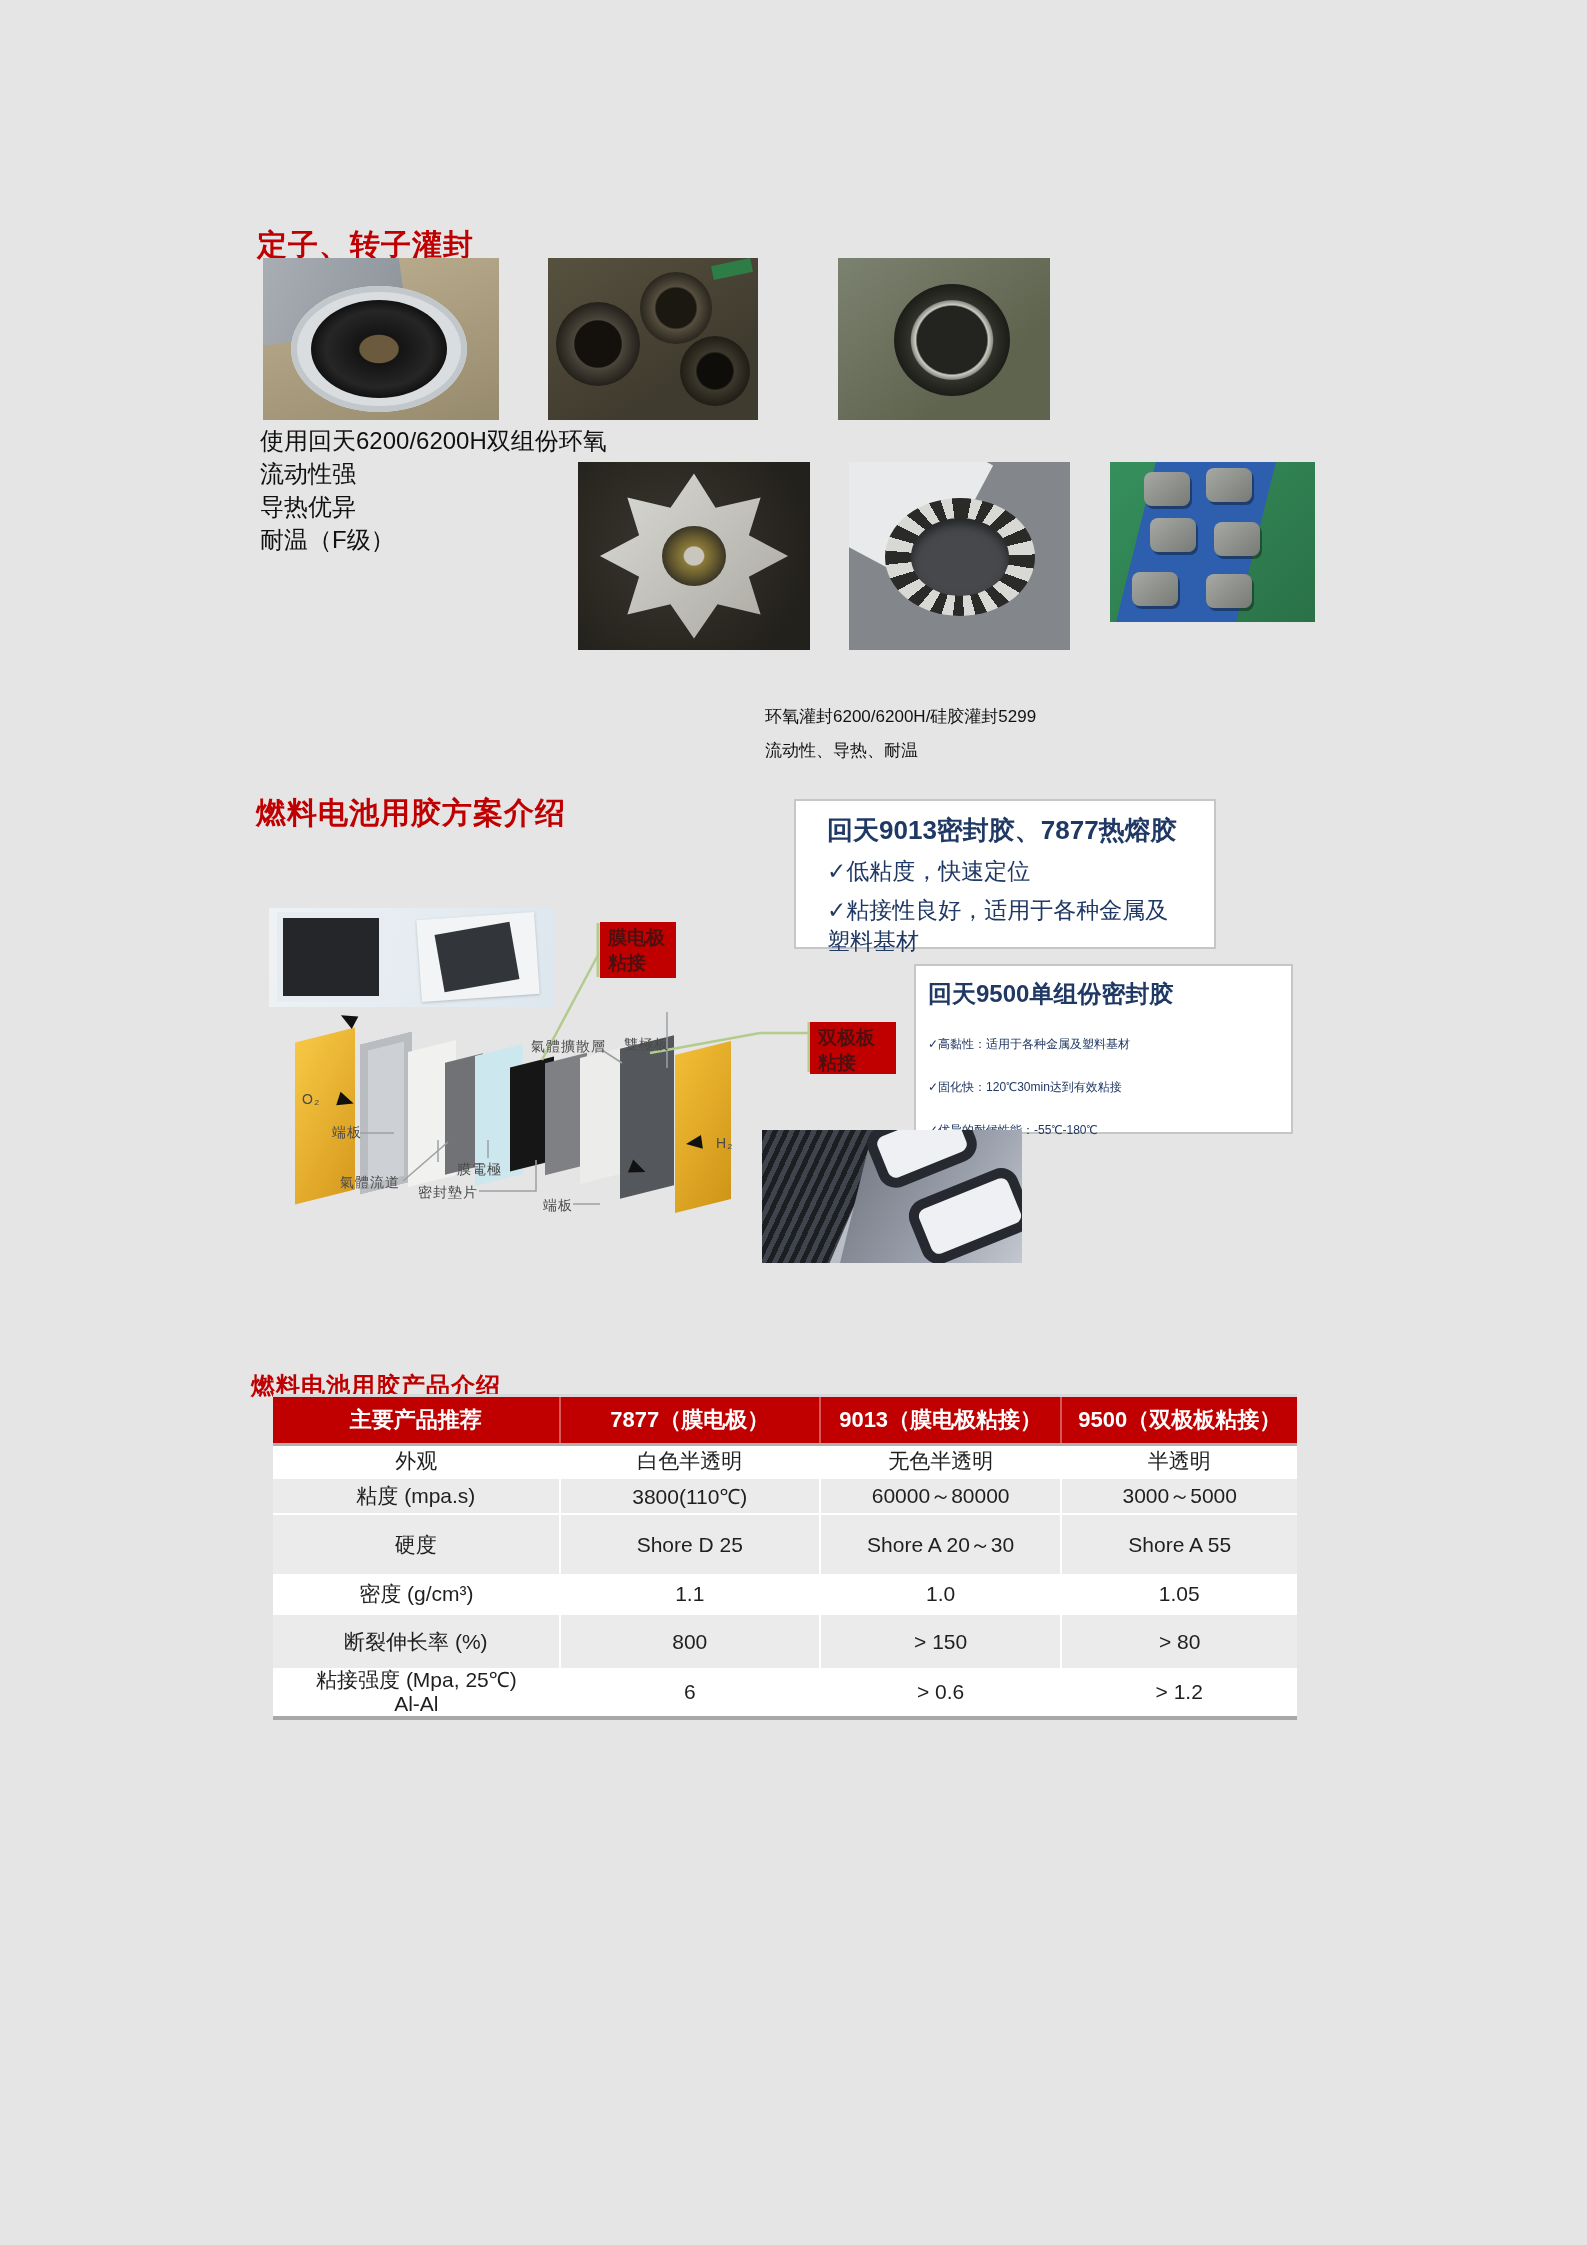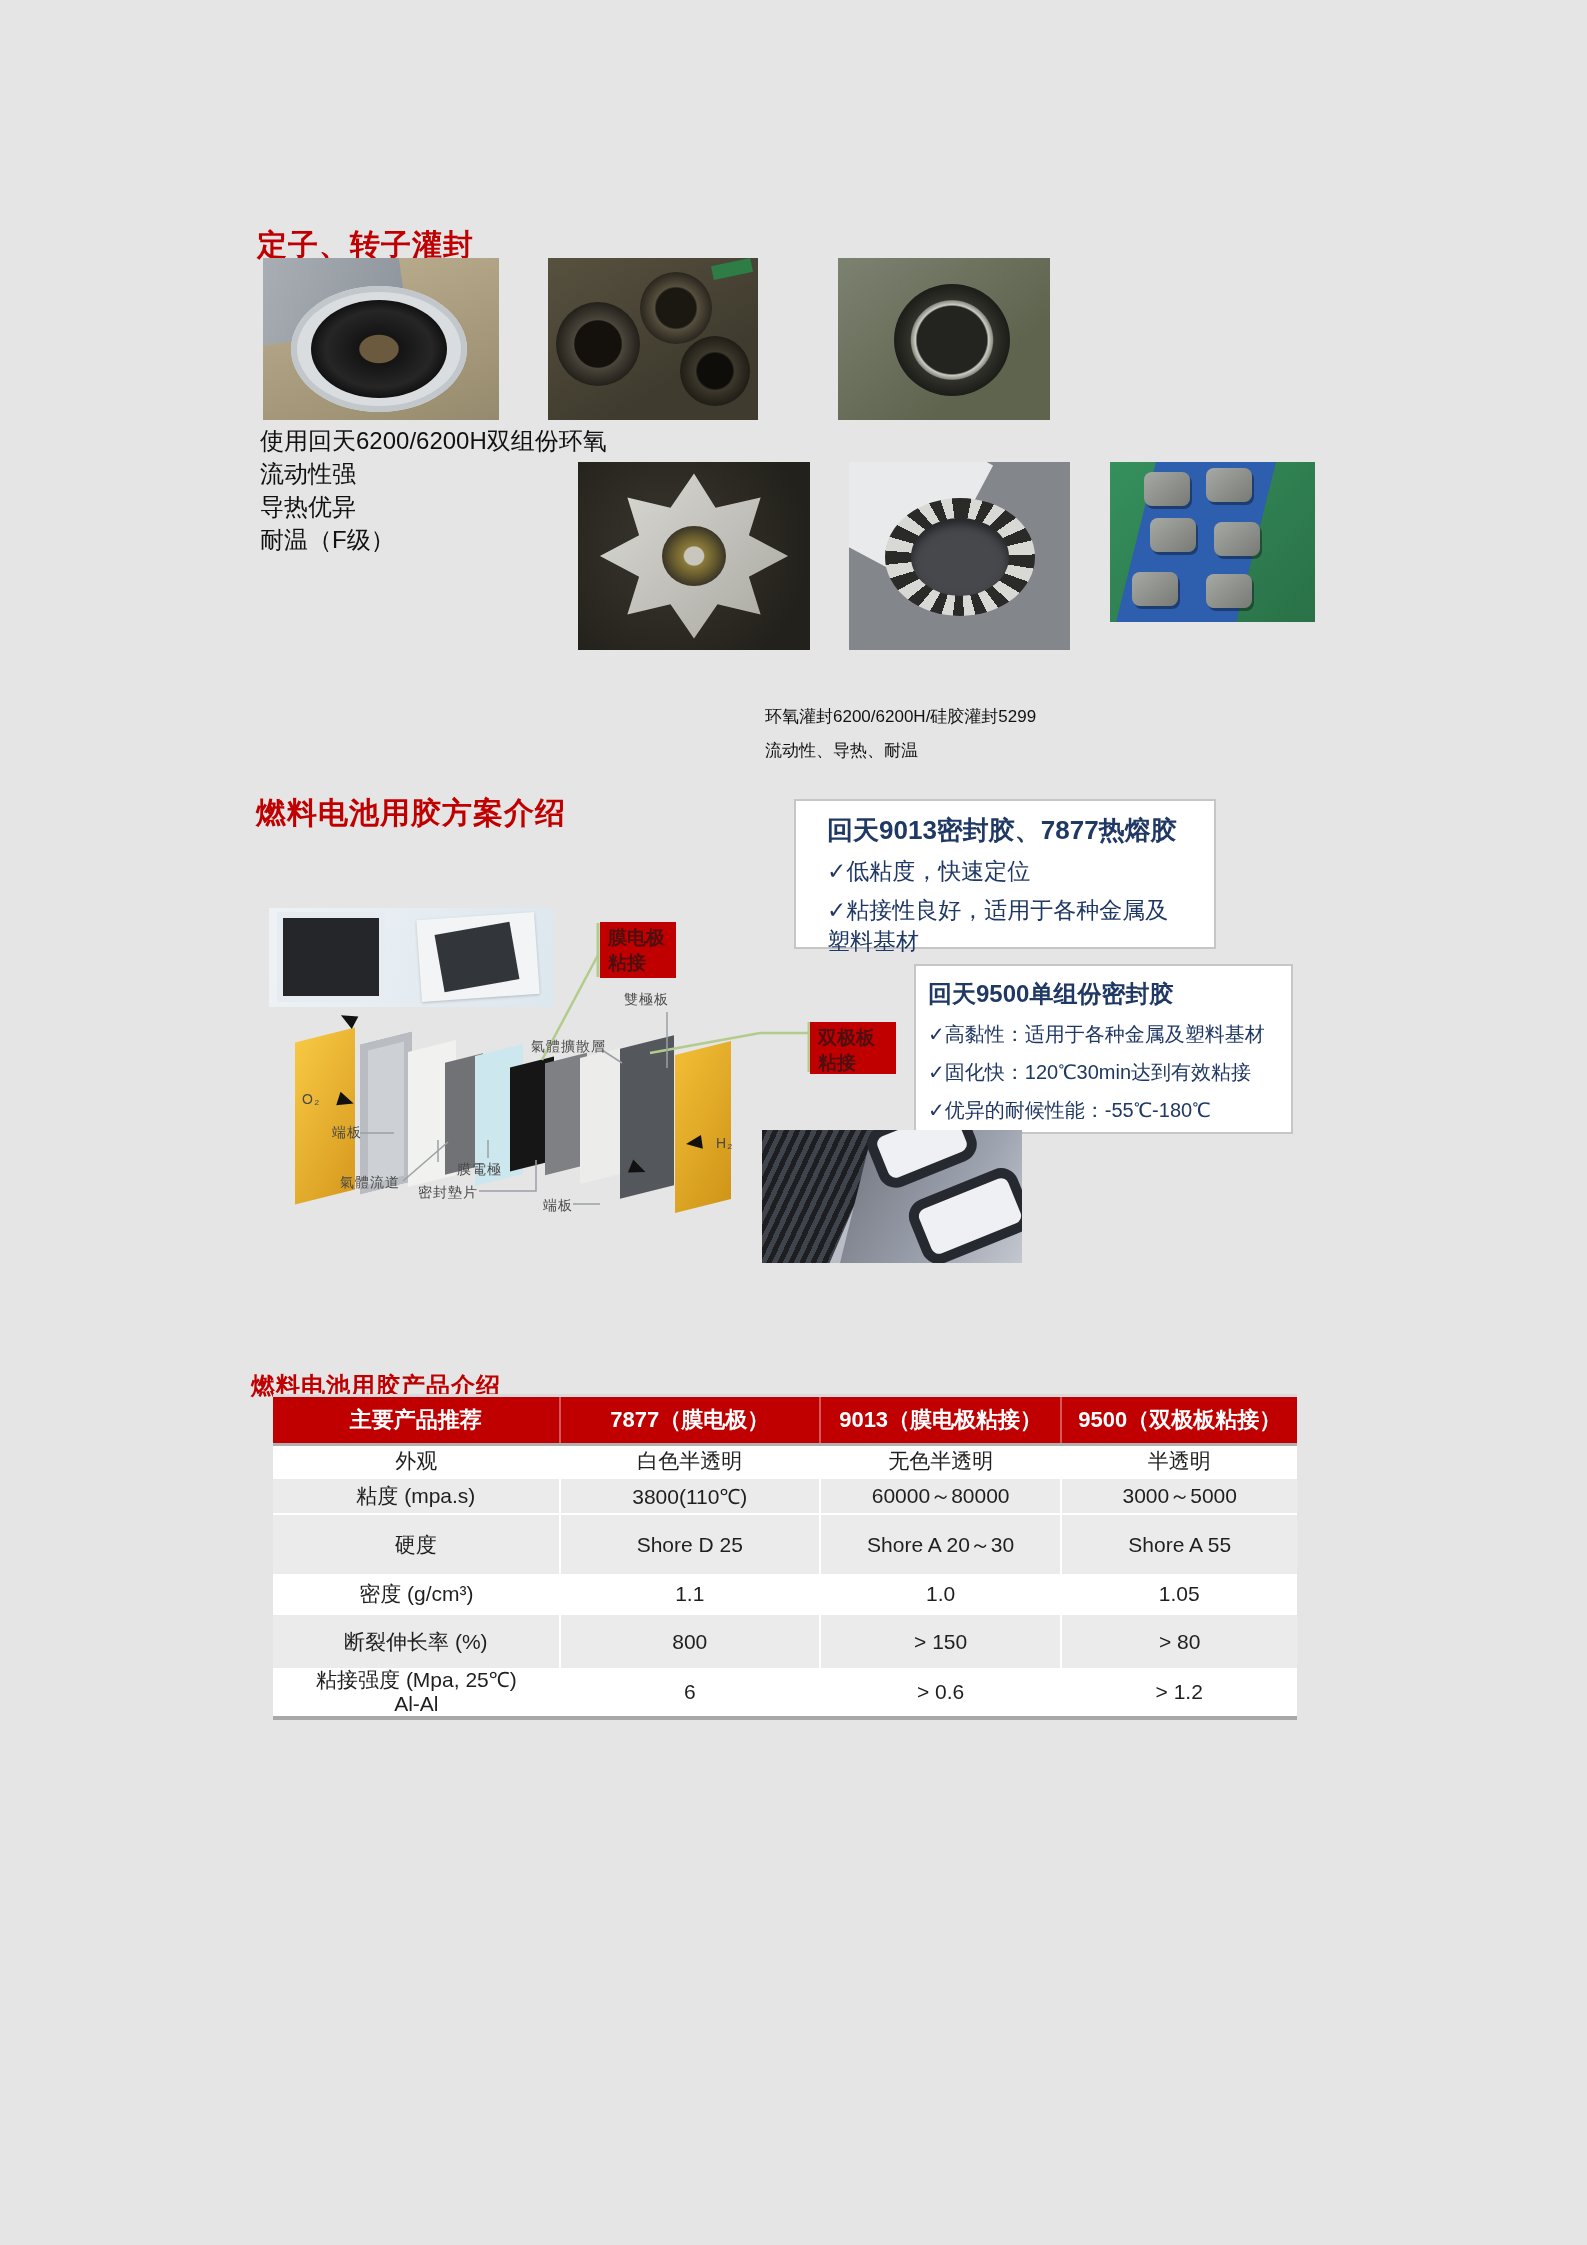--- a/index.html
+++ b/index.html
@@ -42,21 +42,21 @@
   #desc{left:260px;top:424px;font-size:24px;line-height:33px;color:#111;}
   #caption{left:765px;top:700px;font-size:17px;line-height:34px;color:#111;}
 
   
   .bluebox{position:absolute;background:#ffffff;border:2px solid #c6c6c6;color:#1F3864;box-sizing:border-box;}
   #box1{left:794px;top:799px;width:422px;height:150px;padding:12px 31px;}
   #box1 .bt{font-size:26px;font-weight:bold;margin-bottom:6px;}
   #box1 .bl{font-size:23px;margin-top:8px;}
   #box2{left:914px;top:964px;width:379px;height:170px;padding:12px 12px;}
   #box2 .bt{font-size:24px;font-weight:bold;margin-bottom:4px;}
-  #box2 .bl{font-size:20px;margin-top:11px;}
+  #box2 .bl{font-size:12px;margin-top:26px;}
 
   
   .redlabel{position:absolute;background:#C00000;color:#4d0f0f;font-family:"DejaVu Serif",serif;font-weight:bold;font-size:19px;line-height:25px;padding:3px 8px;box-sizing:border-box;}
   #mea-label{left:600px;top:922px;width:76px;height:56px;}
   #bip-label{left:810px;top:1022px;width:86px;height:52px;}
 
   
   #mem-photo{left:269px;top:908px;width:285px;height:99px;background:linear-gradient(100deg,#eef2f5,#dde7ee);}
   #mem-photo .sq1{position:absolute;left:14px;top:10px;width:96px;height:78px;background:#24262a;box-shadow:0 0 0 6px #e6ecf1;}
   #mem-photo .pouch{position:absolute;left:150px;top:8px;width:118px;height:82px;background:#f2f4f6;transform:rotate(-4deg);box-shadow:0 1px 3px rgba(0,0,0,.2);}
@@ -66,21 +66,21 @@
   #dg .pl2{left:360px;top:1038px;width:52px;height:150px;background:#cdd0d4;box-shadow:inset 0 0 0 8px #b9bcc0;}
   #dg .pl3{left:408px;top:1046px;width:48px;height:135px;background:#f1f1ef;}
   #dg .pl4{left:445px;top:1058px;width:38px;height:112px;background:#707276;}
   #dg .pl5{left:475px;top:1050px;width:48px;height:130px;background:#cde7ee;}
   #dg .pl6{left:510px;top:1062px;width:44px;height:104px;background:#161616;}
   #dg .pl7{left:545px;top:1058px;width:42px;height:112px;background:#7e8084;}
   #dg .pl8{left:580px;top:1052px;width:48px;height:126px;background:#ececea;}
   #dg .pl9{left:620px;top:1042px;width:54px;height:150px;background:#54575c;}
   #dg .pl10{left:675px;top:1048px;width:56px;height:158px;background:linear-gradient(120deg,#f2bd35,#cf9518);}
   .dlab{position:absolute;font-size:14px;color:#4a4a4a;letter-spacing:1px;}
-  .dl-1{left:624px;top:991px;} .dl-2{left:531px;top:1038px;} .dl-3{left:302px;top:1091px;}
+  .dl-1{left:624px;top:1036px;} .dl-2{left:531px;top:1038px;} .dl-3{left:302px;top:1091px;}
   .dl-4{left:332px;top:1124px;} .dl-5{left:340px;top:1174px;} .dl-6{left:457px;top:1161px;}
   .dl-7{left:418px;top:1184px;} .dl-8{left:543px;top:1197px;} .dl-9{left:716px;top:1135px;}
   .tri{position:absolute;width:0;height:0;}
   #arr-o2{left:338px;top:1094px;border-top:7px solid transparent;border-bottom:7px solid transparent;border-left:16px solid #111;transform:rotate(18deg);}
   #arr-h2{left:686px;top:1136px;border-top:7px solid transparent;border-bottom:7px solid transparent;border-right:16px solid #111;transform:rotate(-8deg);}
   #arr-tl{left:340px;top:1012px;border-top:7px solid transparent;border-bottom:7px solid transparent;border-right:16px solid #111;transform:rotate(28deg);}
   #arr-br{left:630px;top:1162px;border-top:7px solid transparent;border-bottom:7px solid transparent;border-left:16px solid #111;transform:rotate(22deg);}
   #bip-photo{left:762px;top:1130px;width:260px;height:133px;background:#b9bdc6;}
   #bip-photo .stripes{position:absolute;left:0;top:0;width:100%;height:100%;
     background:repeating-linear-gradient(115deg,#1c1e22 0 5px,#40444c 5px 10px);

